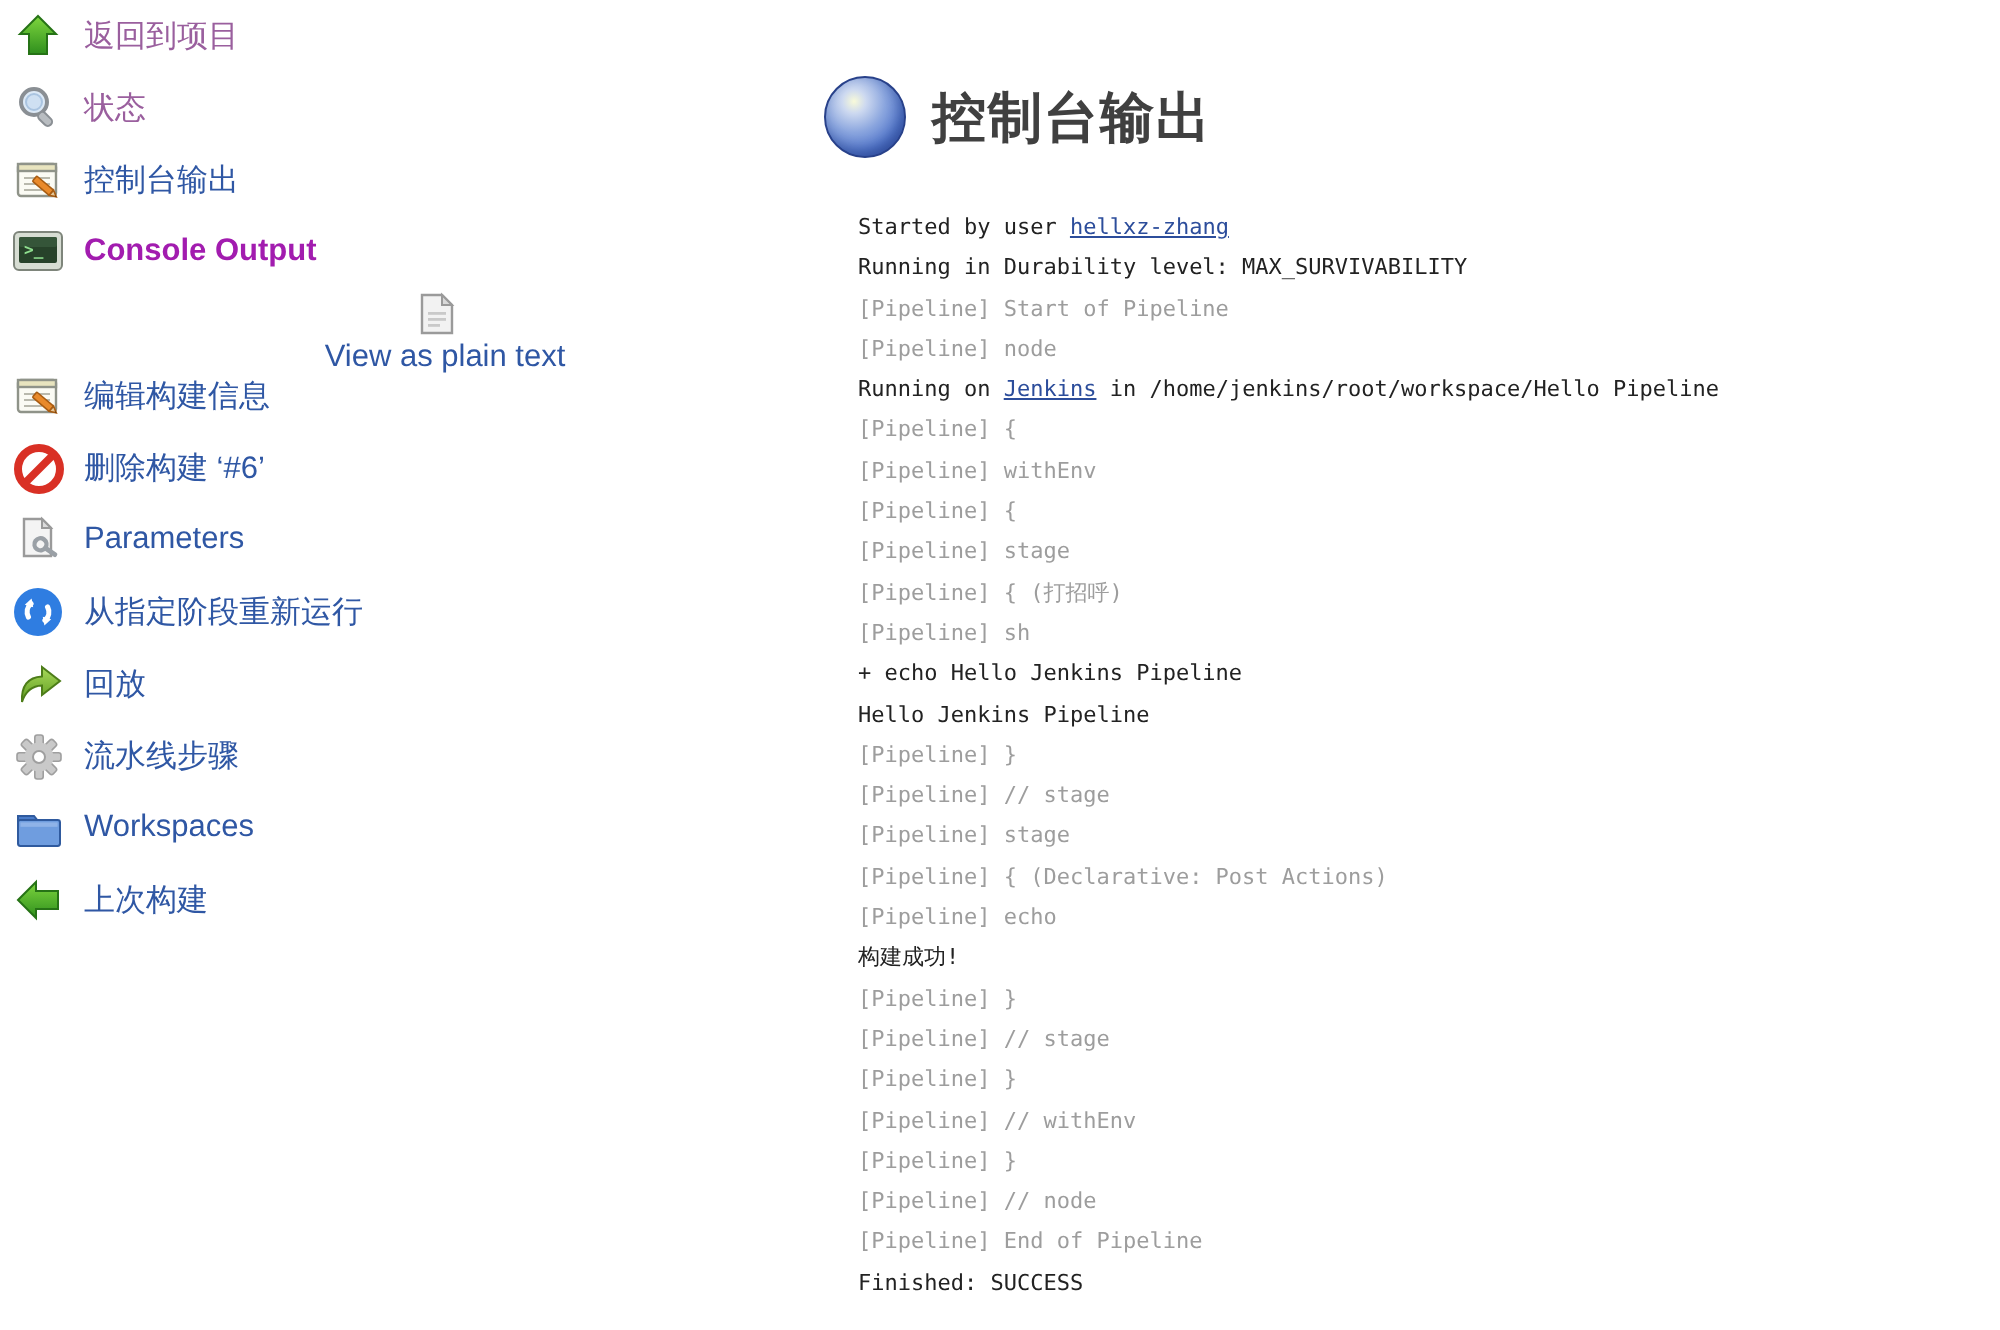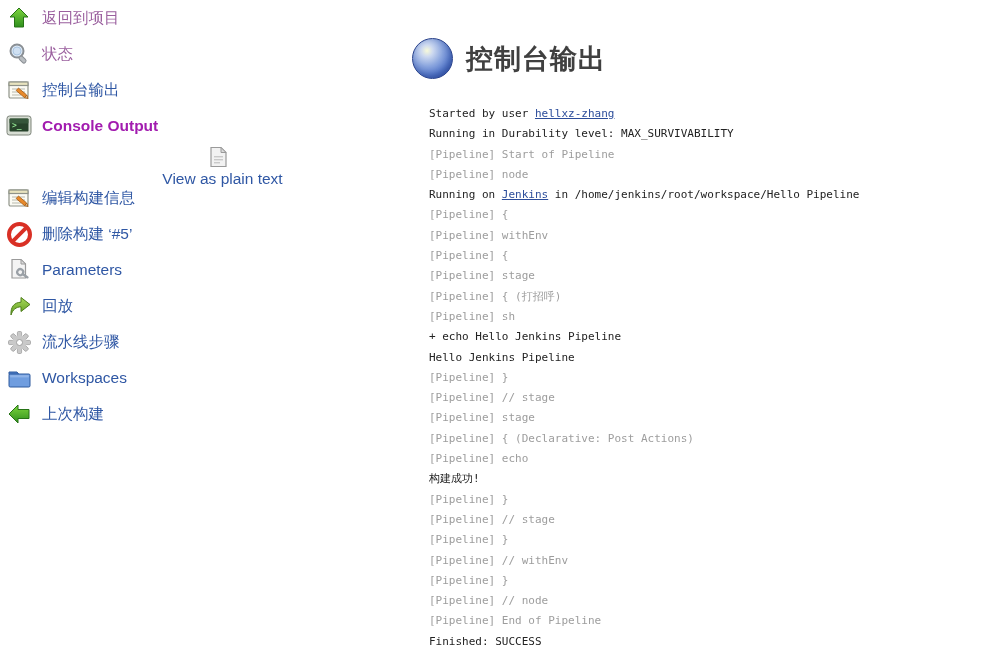--- a/index.html
+++ b/index.html
@@ -126,34 +126,46 @@
       </span>
       <span class="tlabel">编辑构建信息</span>
     </a>
     <a class="task-row link">
       <span class="ticon">
         <svg width="25" height="25" viewBox="0 0 25 25">
           <circle cx="12.5" cy="12.5" r="10.5" fill="#ffffff" stroke="#d93025" stroke-width="4"></circle>
           <rect x="3.5" y="10.6" width="18" height="3.8" fill="#d93025" transform="rotate(-45 12.5 12.5)"></rect>
         </svg>
       </span>
-      <span class="tlabel">删除构建 ‘#5’</span>
+      <span class="tlabel">删除构建 ‘#6’</span>
     </a>
     <a class="task-row link">
       <span class="ticon">
         <svg width="24" height="24" viewBox="0 0 24 24">
           <path d="M5 1.5 H14 L18.5 6 V20 H5 Z" fill="#f4f4f4" stroke="#9a9a9a" stroke-width="1.2"></path>
           <path d="M14 1.5 V6 H18.5 Z" fill="#dcdcdc" stroke="#9a9a9a" stroke-width="1"></path>
           <g transform="rotate(35 15 16)">
             <circle cx="12.5" cy="15.5" r="3" fill="none" stroke="#9aa0a6" stroke-width="2.2"></circle>
             <rect x="14.5" y="14.4" width="8" height="2.4" rx="1" fill="#9aa0a6"></rect>
           </g>
         </svg>
       </span>
       <span class="tlabel">Parameters</span>
+    </a>
+    <a class="task-row link">
+      <span class="ticon">
+        <svg width="26" height="26" viewBox="0 0 26 26">
+          <circle cx="13" cy="13" r="12" fill="#2f7de1"></circle>
+          <path d="M8.2 15.5 A5.5 5.5 0 0 1 9.5 8.8" fill="none" stroke="#ffffff" stroke-width="2.6" stroke-linecap="round"></path>
+          <path d="M17.8 10.5 A5.5 5.5 0 0 1 16.5 17.2" fill="none" stroke="#ffffff" stroke-width="2.6" stroke-linecap="round"></path>
+          <path d="M9.8 6.2 L10.6 10.6 L6.4 9.4 Z" fill="#ffffff"></path>
+          <path d="M16.2 19.8 L15.4 15.4 L19.6 16.6 Z" fill="#ffffff"></path>
+        </svg>
+      </span>
+      <span class="tlabel">从指定阶段重新运行</span>
     </a>
     <a class="task-row link">
       <span class="ticon">
         <svg width="25" height="25" viewBox="0 0 25 25">
           <defs>
             <linearGradient id="gr9" x1="0" y1="0" x2="0" y2="1">
               <stop offset="0" stop-color="#a8d95a"></stop>
               <stop offset="1" stop-color="#5f9c20"></stop>
             </linearGradient>
           </defs>

